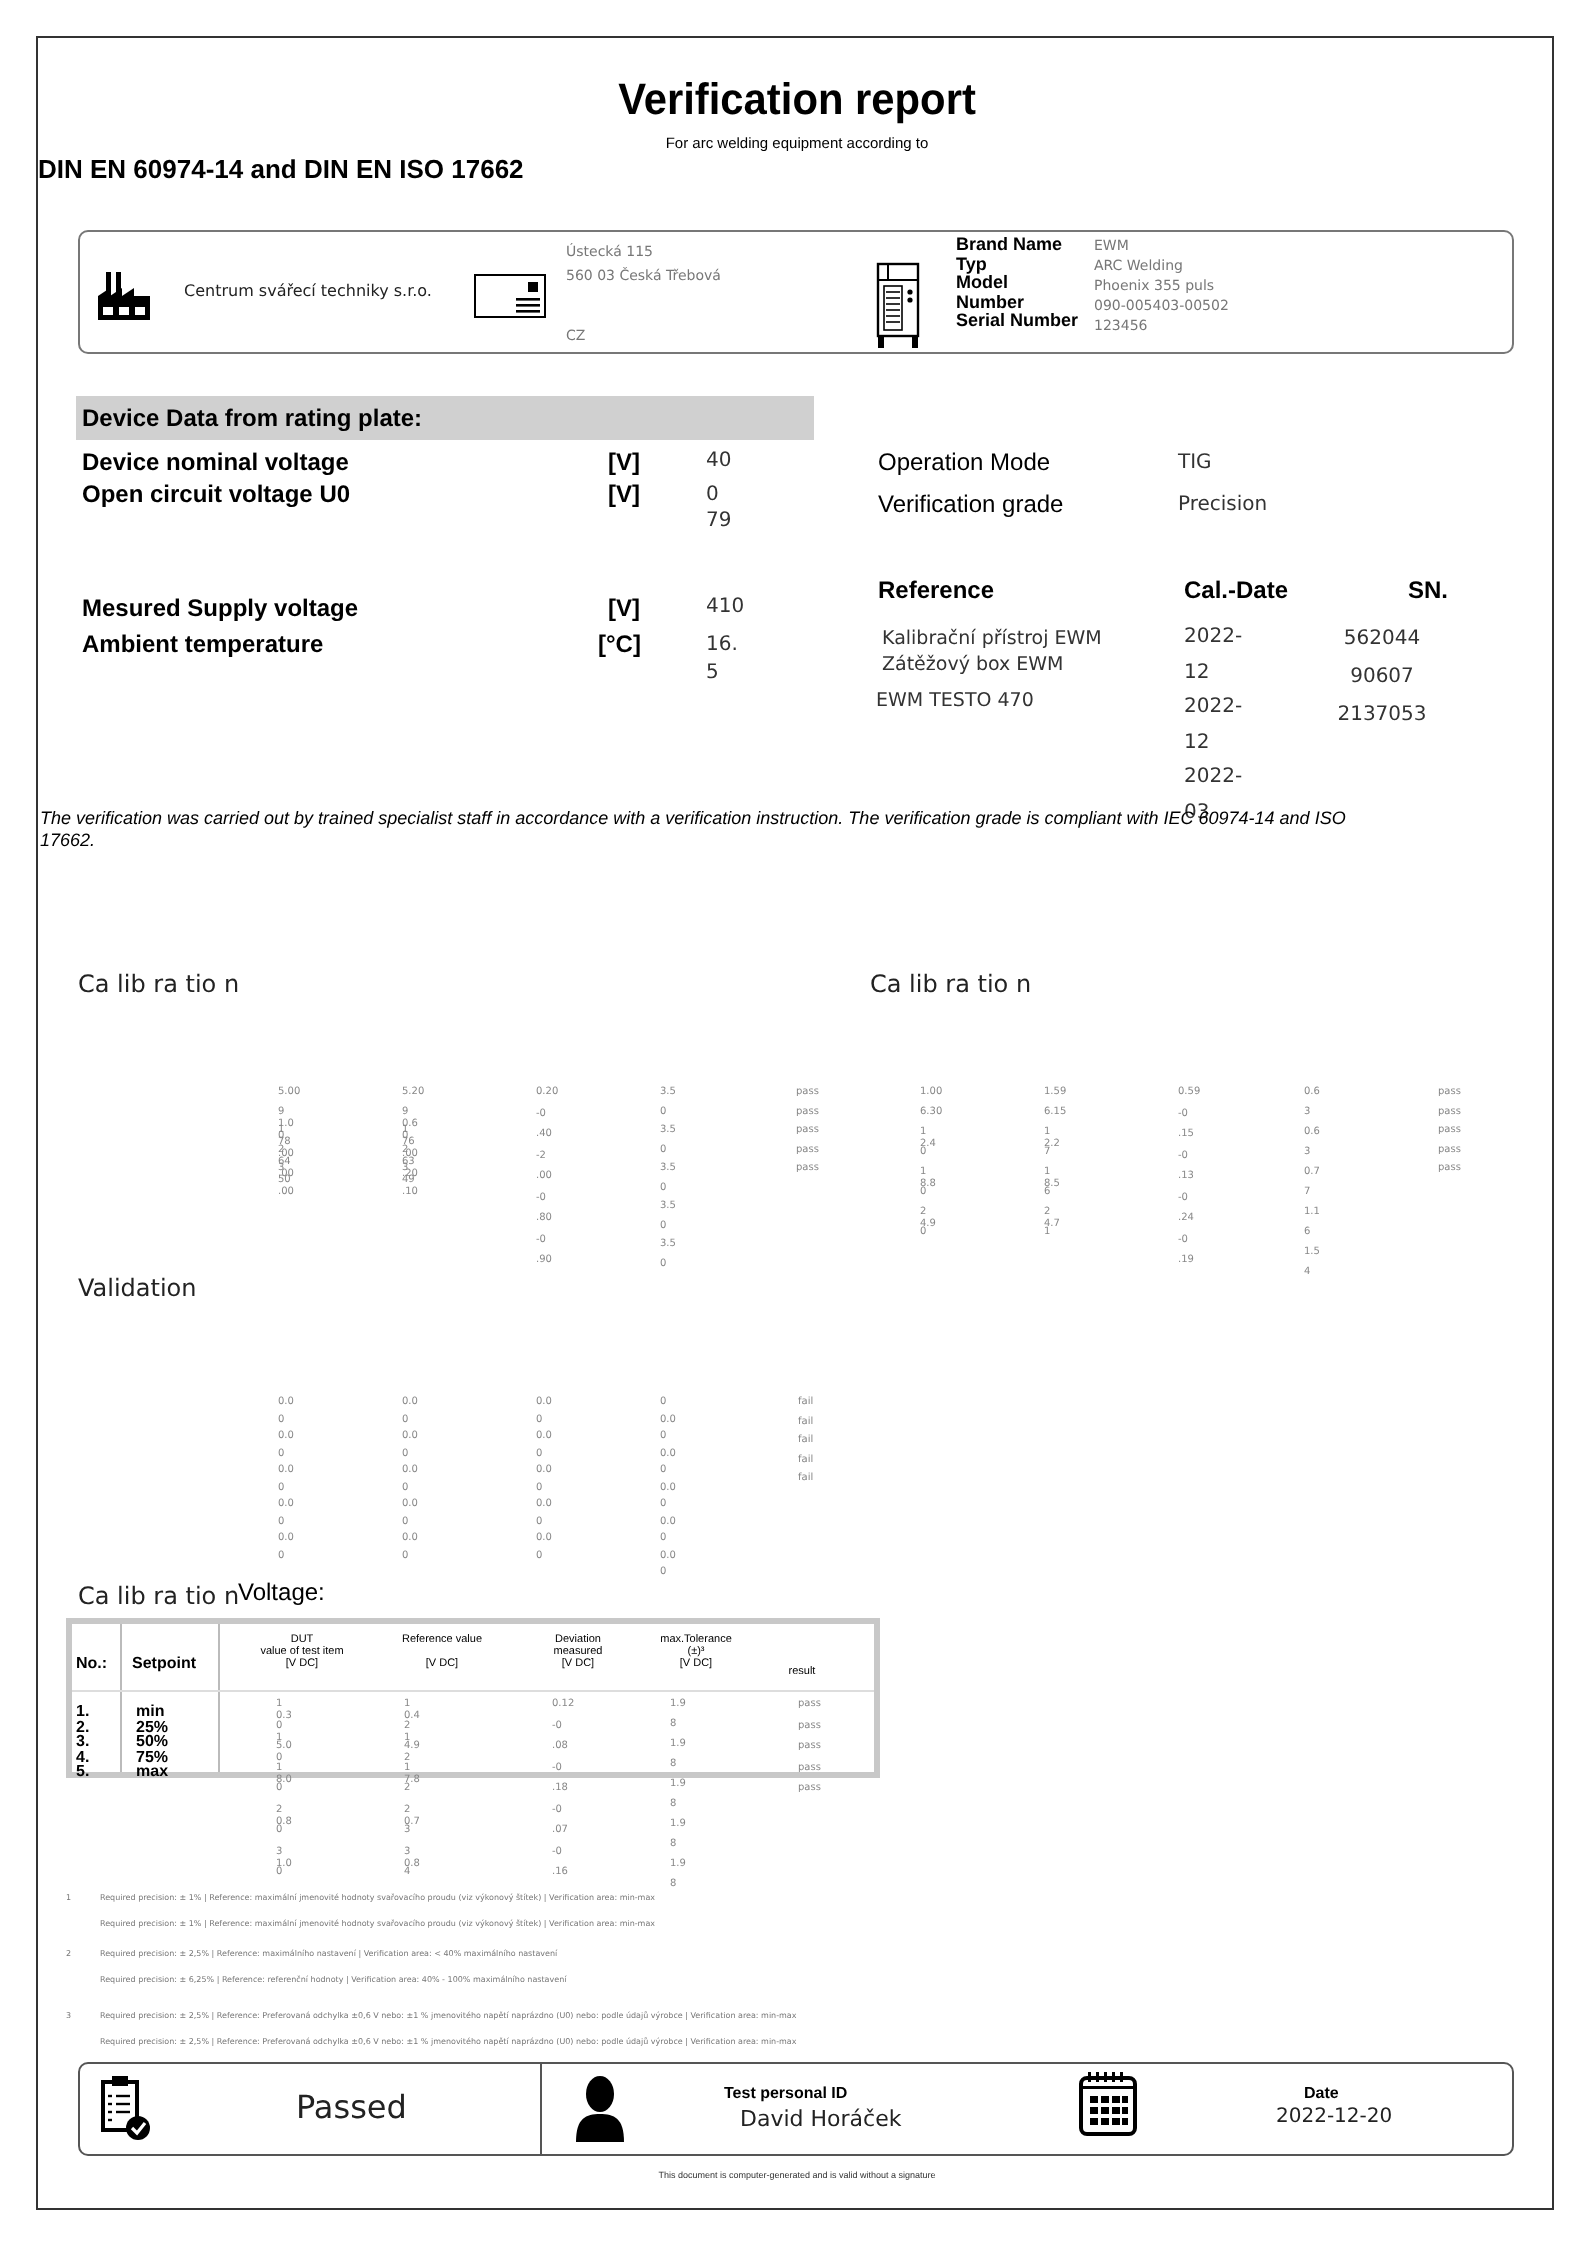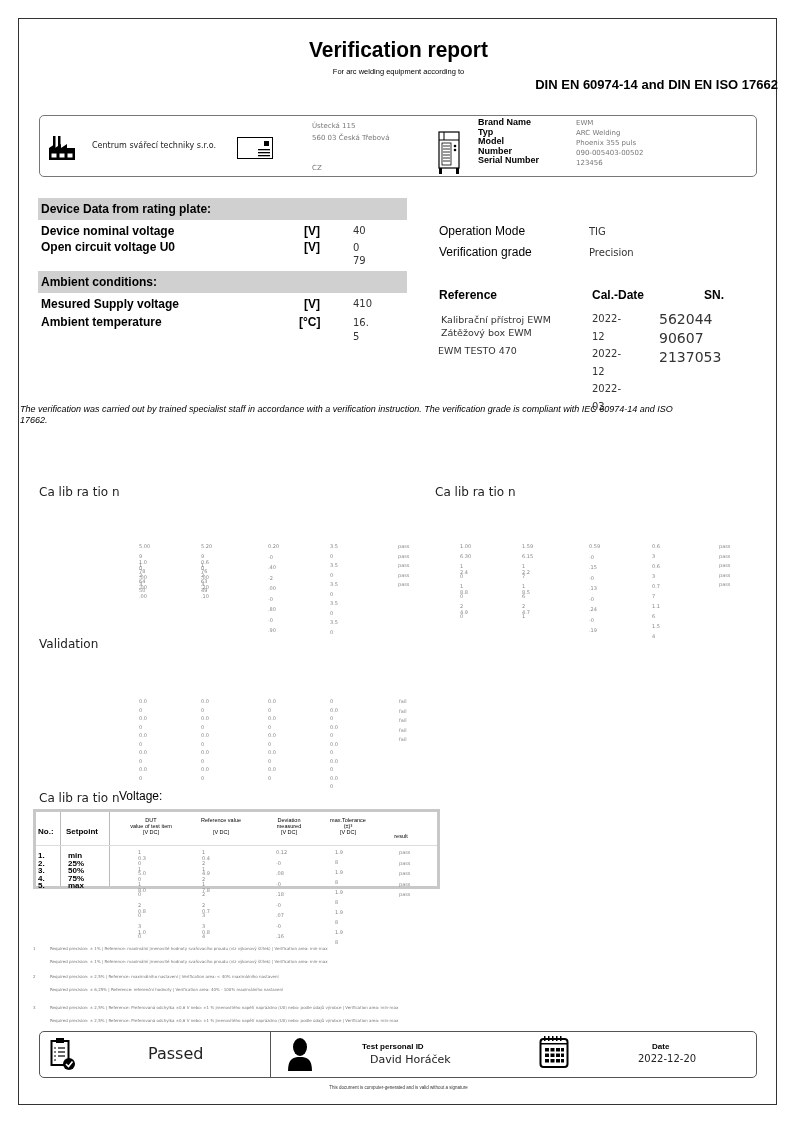--- a/index.html
+++ b/index.html
@@ -2,25 +2,25 @@
 <html><head>
 <meta charset="utf-8">
 <style>
   * { box-sizing: border-box; margin: 0; padding: 0; }
   html, body { width: 794px; height: 1123px; background: #fff; overflow: hidden; }
   body { font-family: "Liberation Sans", sans-serif; color: #000; position: relative; }
   .page { position: absolute; left: 18px; top: 18px; width: 759px; height: 1087px; border: 1px solid #333; }
   .abs { position: absolute; }
   .title { left: 0; width: 759px; top: 18px; text-align: center; font-size: 22px; font-weight: bold; font-family: "Liberation Sans", sans-serif; transform: scaleX(0.95); }
   .subtitle { left: 0; width: 759px; top: 48px; text-align: center; font-size: 7.5px; }
-  .standard { left: 0; width: 759px; top: 58px; text-align: right; font-size: 13px; font-weight: bold; }
+  .standard { left: 0; width: 759px; top: 58px; text-align: left; font-size: 13px; font-weight: bold; }
 
   .hdrbox { left: 20px; top: 96px; width: 718px; height: 62px; border: 1px solid #777; border-radius: 5px; }
   .sans2 { font-family: "DejaVu Sans", sans-serif; }
-  .gray { color: #777; margin-left: 29px; }
+  .gray { color: #777; }
   .small { font-size: 7px; }
 
   .bar { background: #d0d0d0; font-weight: bold; font-size: 12px; padding: 4px 3px; height: 22px; }
   .lbl { font-weight: bold; font-size: 12px; }
   .val { font-family: "DejaVu Sans", sans-serif; font-size: 10px; color: #333; }
 
   .calib-title { font-family: "DejaVu Sans", sans-serif; font-size: 12px; color: #222; }
   .tiny { font-family: "DejaVu Sans", sans-serif; font-size: 5px; color: #888; }
 
   .vtable { left: 14px; top: 790px; width: 407px; height: 80px; border: 3px solid #c8c8c8; }
@@ -95,21 +95,20 @@
 
   <div class="abs bar" style="left:19px;top:179px;width:369px">Device Data from rating plate:</div>
   <div class="abs lbl" style="left:22px;top:205px">Device nominal voltage</div>
   <div class="abs lbl" style="left:285px;top:205px">[V]</div>
   <div class="abs val" style="left:334px;top:206px">40</div>
   <div class="abs lbl" style="left:22px;top:221px">Open circuit voltage U0</div>
   <div class="abs lbl" style="left:285px;top:221px">[V]</div>
   <div class="abs val" style="left:334px;top:222px;white-space:pre-line;line-height:13px">0
 79</div>
 
-  <div class="abs bar" style="left:19px;top:252px;width:369px">Ambient conditions:</div>
   <div class="abs lbl" style="left:22px;top:278px">Mesured Supply voltage</div>
   <div class="abs lbl" style="left:285px;top:278px">[V]</div>
   <div class="abs val" style="left:334px;top:279px">410</div>
   <div class="abs lbl" style="left:22px;top:296px">Ambient temperature</div>
   <div class="abs lbl" style="left:280px;top:296px">[°C]</div>
   <div class="abs val" style="left:334px;top:297px;white-space:pre-line;line-height:14px">16.
 5</div>
 
   <div class="abs" style="left:420px;top:205px;font-size:12px">Operation Mode</div>
   <div class="abs val" style="left:570px;top:207px">TIG</div>
@@ -125,21 +124,21 @@
     <div style="margin-top:-1px;margin-left:-3px">EWM TESTO 470</div>
   </div>
   <div class="abs sans2" style="left:573px;top:291px;font-size:10px;color:#333;line-height:17.5px">
     <div>2022-</div>
     <div>12</div>
     <div>2022-</div>
     <div>12</div>
     <div>2022-</div>
     <div>03</div>
   </div>
-  <div class="abs sans2" style="left:640px;width:64px;text-align:left;top:291px;font-size:14px;color:#333;line-height:19px">
+  <div class="abs sans2" style="left:640px;width:64px;text-align:center;top:291px;font-size:10px;color:#333;line-height:19px">
     <div>562044</div>
     <div>90607</div>
     <div>2137053</div>
   </div>
 
   <div class="abs" style="left:1px;top:385px;width:680px;font-size:9px;font-style:italic;line-height:11px">The verification was carried out by trained specialist staff in accordance with a verification instruction. The verification grade is compliant with IEC 60974-14 and ISO 17662.</div>
 
   <div class="abs calib-title" style="left:20px;top:466px">Ca lib ra tio n</div>
   <div class="abs calib-title" style="left:416px;top:466px">Ca lib ra tio n</div>
   <div id="cal-left" class="abs" style="left:0;top:0">

